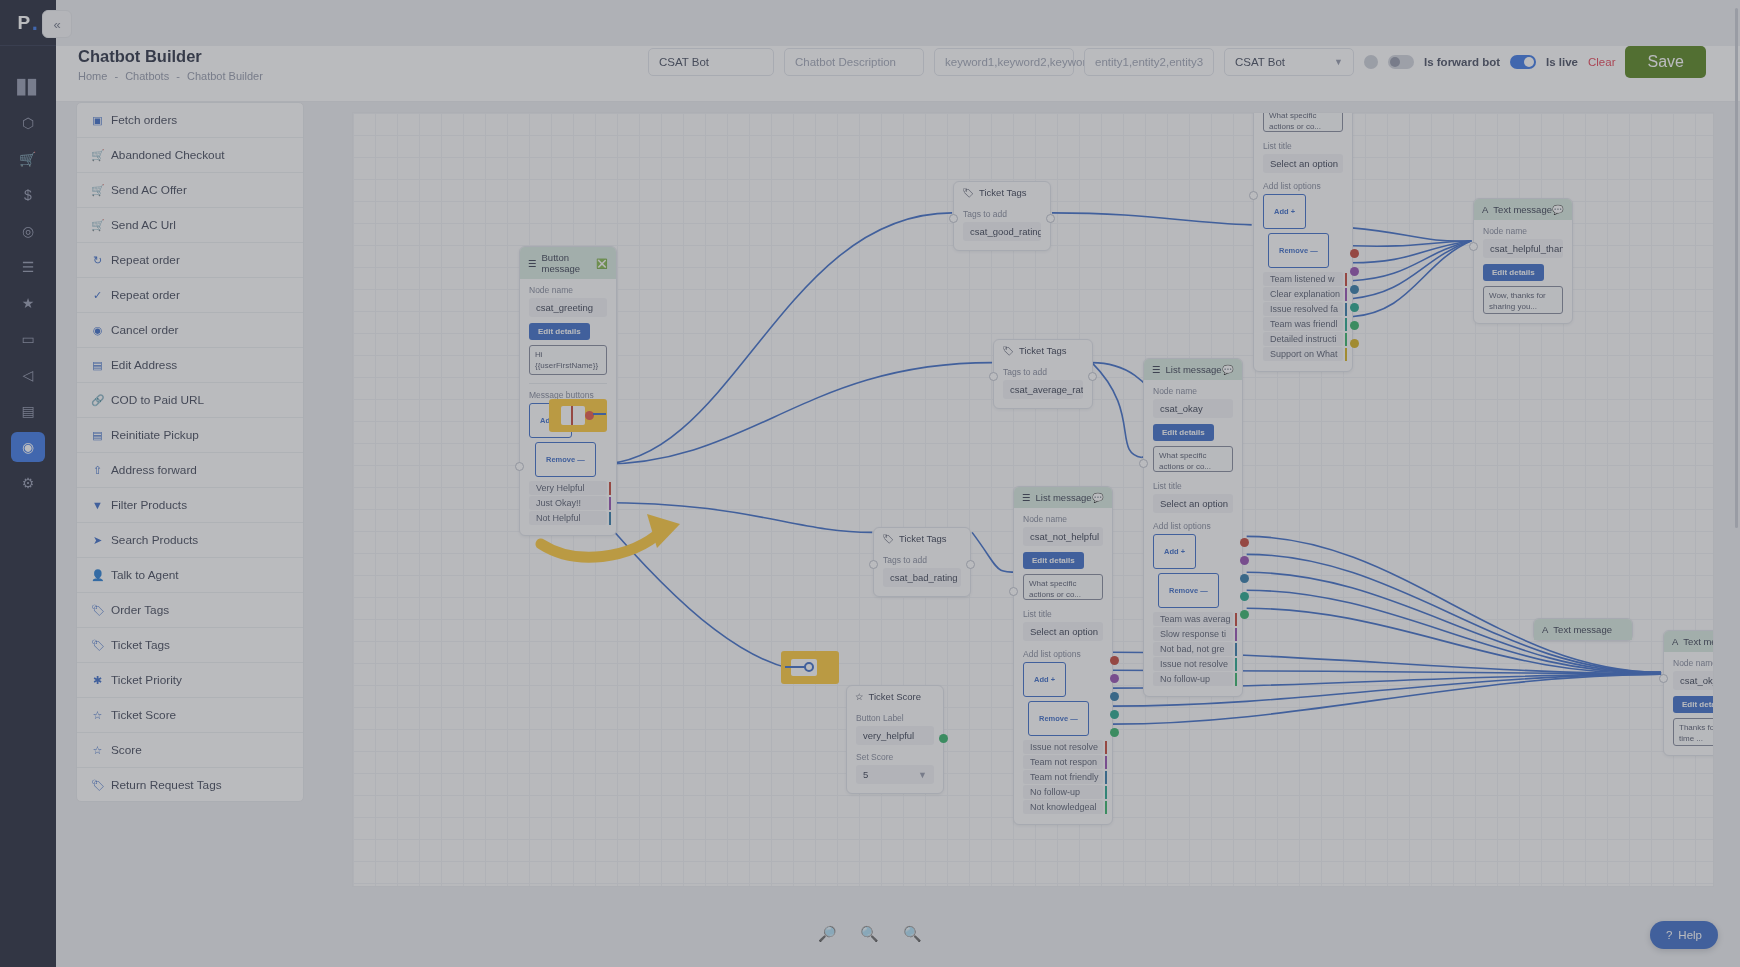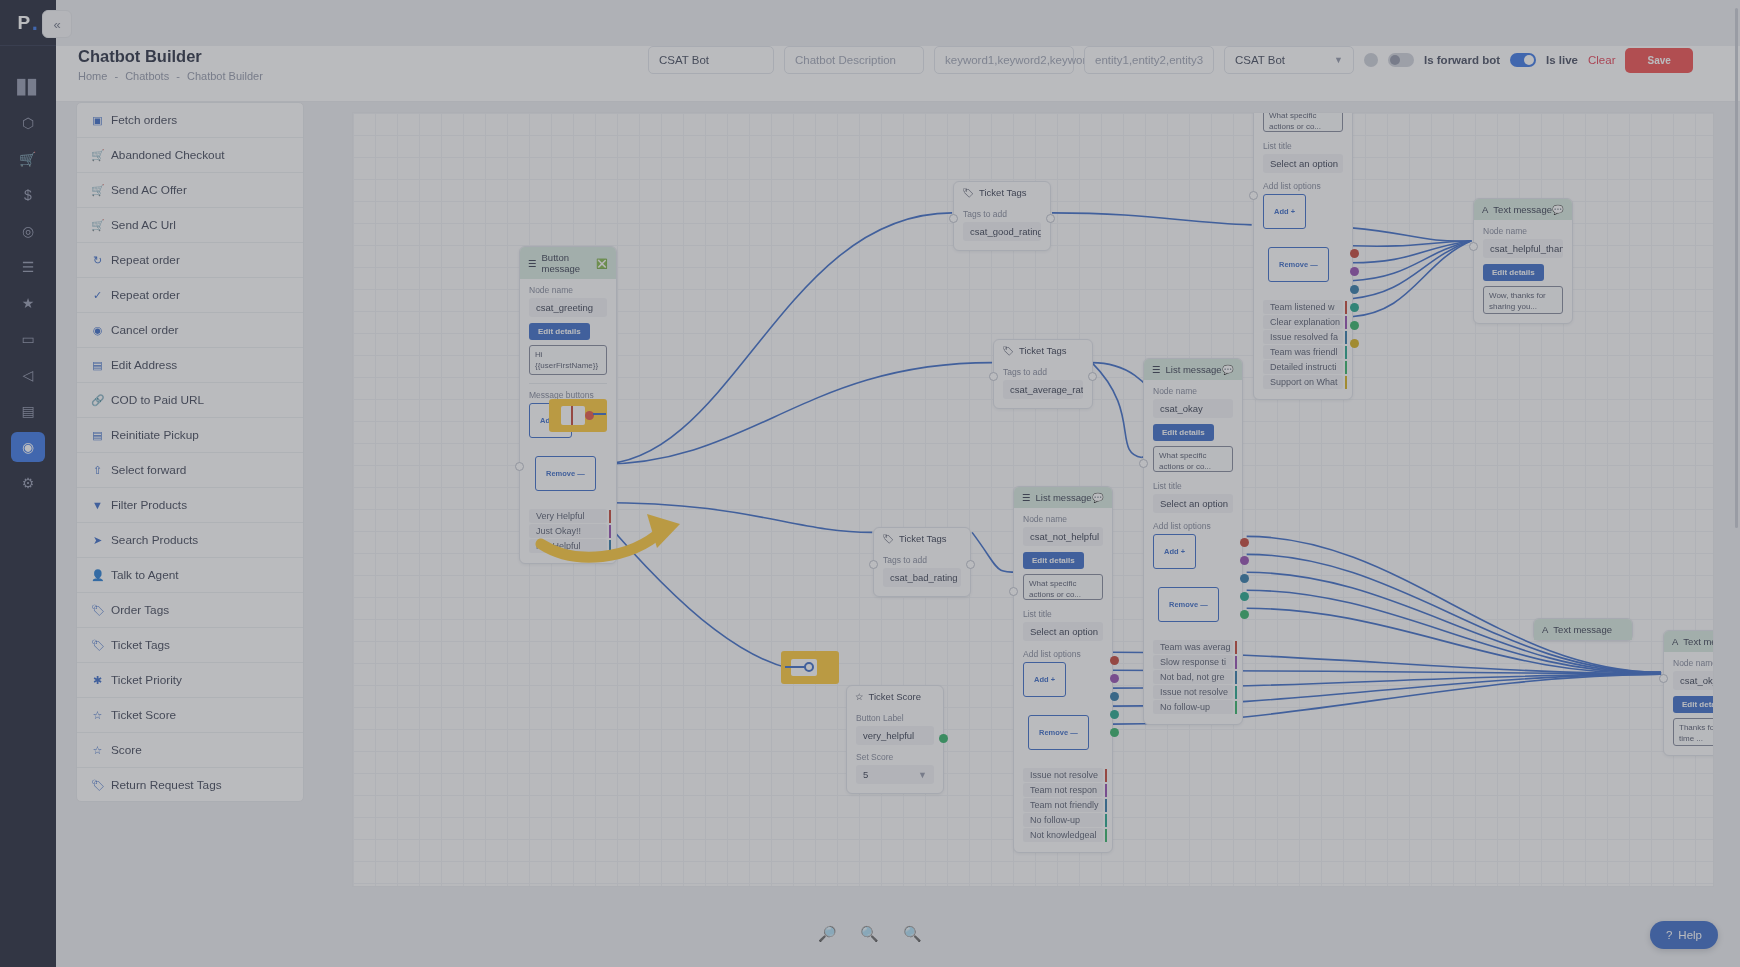--- a/index.html
+++ b/index.html
@@ -104,22 +104,22 @@
 
   .tog {
     width:26px;height:14px;border-radius:8px;background:#cdd1da; position:relative; flex:none;
   }
   .tog .knob { position:absolute; top:2px; left:2px; width:10px;height:10px;border-radius:50%;background:#8d93a5; }
   .tog.on { background:#2f6fe4; }
   .tog.on .knob { left:14px; background:#fff; }
   .tog-label { font-size:11.5px; color:#3c4257; font-weight:bold; }
   .link-clear { font-size:11.5px; color:#e3344a; }
   .btn-save {
-    background:#ef4444;color:#fff;border-radius:5px;
-    font-size:10px; padding:7px 22px; font-weight:bold;
+    background:#4d7c0f;color:#fff;border-radius:5px;
+    font-size:16px; padding:7px 22px; font-weight:normal;
   }
   .grey-circle { width:14px;height:14px;border-radius:50%;background:#c9cdd6; }
 
   
   .palette {
     position:absolute; left:76px; top:102px; width:228px; height:700px;
     background:#ffffff; border:1px solid #e6e8ec; border-radius:5px;
     overflow:hidden; z-index:3;
   }
   .pal-row {
@@ -169,21 +169,21 @@
     font-size:8px; padding:4px 9px; font-weight:bold; margin:6px 0 5px;
   }
   .msgbox {
     border:1px solid #7c8295; border-radius:3px; padding:4px 5px;
     font-size:8px; color:#4c5266; line-height:1.35; background:#fafbfc;
     overflow:hidden;
   }
   .divider { height:1px; background:#e6e8ec; margin:8px 0 6px; }
   .mini-btn {
     display:inline-block; border:1px solid #2f62c4; color:#2f62c4; background:#fff;
-    border-radius:3px; font-size:7.5px; padding:12px 10px; font-weight:bold; margin-bottom:18px;
+    border-radius:3px; font-size:7.5px; padding:12px 10px; font-weight:bold; margin-bottom:4px;
   }
   .opt {
     font-size:9px; color:#4c5266; padding:2px 7px; margin-bottom:1px;
     background:#f1f2f5; border-radius:2px; white-space:nowrap; overflow:hidden;
   }
   .opt-row { position:relative; }
   .opt-bar { position:absolute; right:-4px; top:1px; width:2px; height:13px; }
   .port { position:absolute; width:9px;height:9px;border-radius:50%; background:#fff; border:1.5px solid #b9bec9; }
   .port.col { border:none; }
 
@@ -317,21 +317,21 @@
     <div class="pal-row">
         <span class="pal-ico">🔗</span>
         <span>COD to Paid URL</span>
       </div>
     <div class="pal-row">
         <span class="pal-ico">▤</span>
         <span>Reinitiate Pickup</span>
       </div>
     <div class="pal-row">
         <span class="pal-ico">⇧</span>
-        <span>Select forward</span>
+        <span>Address forward</span>
       </div>
     <div class="pal-row">
         <span class="pal-ico">▼</span>
         <span>Filter Products</span>
       </div>
     <div class="pal-row">
         <span class="pal-ico">➤</span>
         <span>Search Products</span>
       </div>
     <div class="pal-row">

